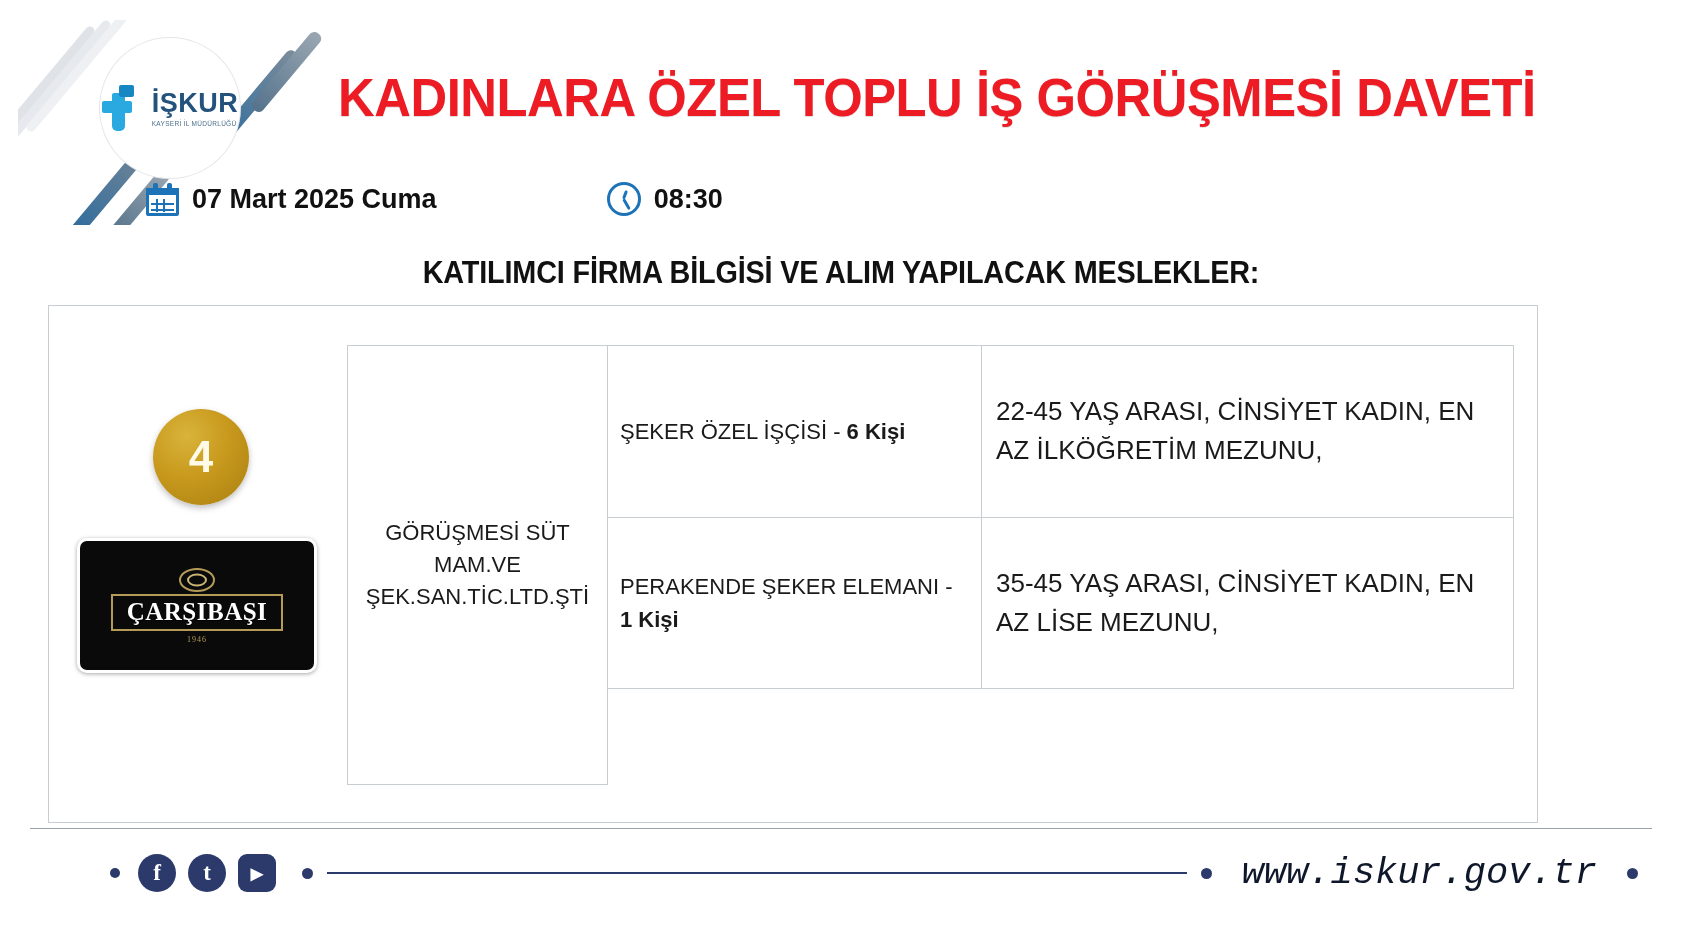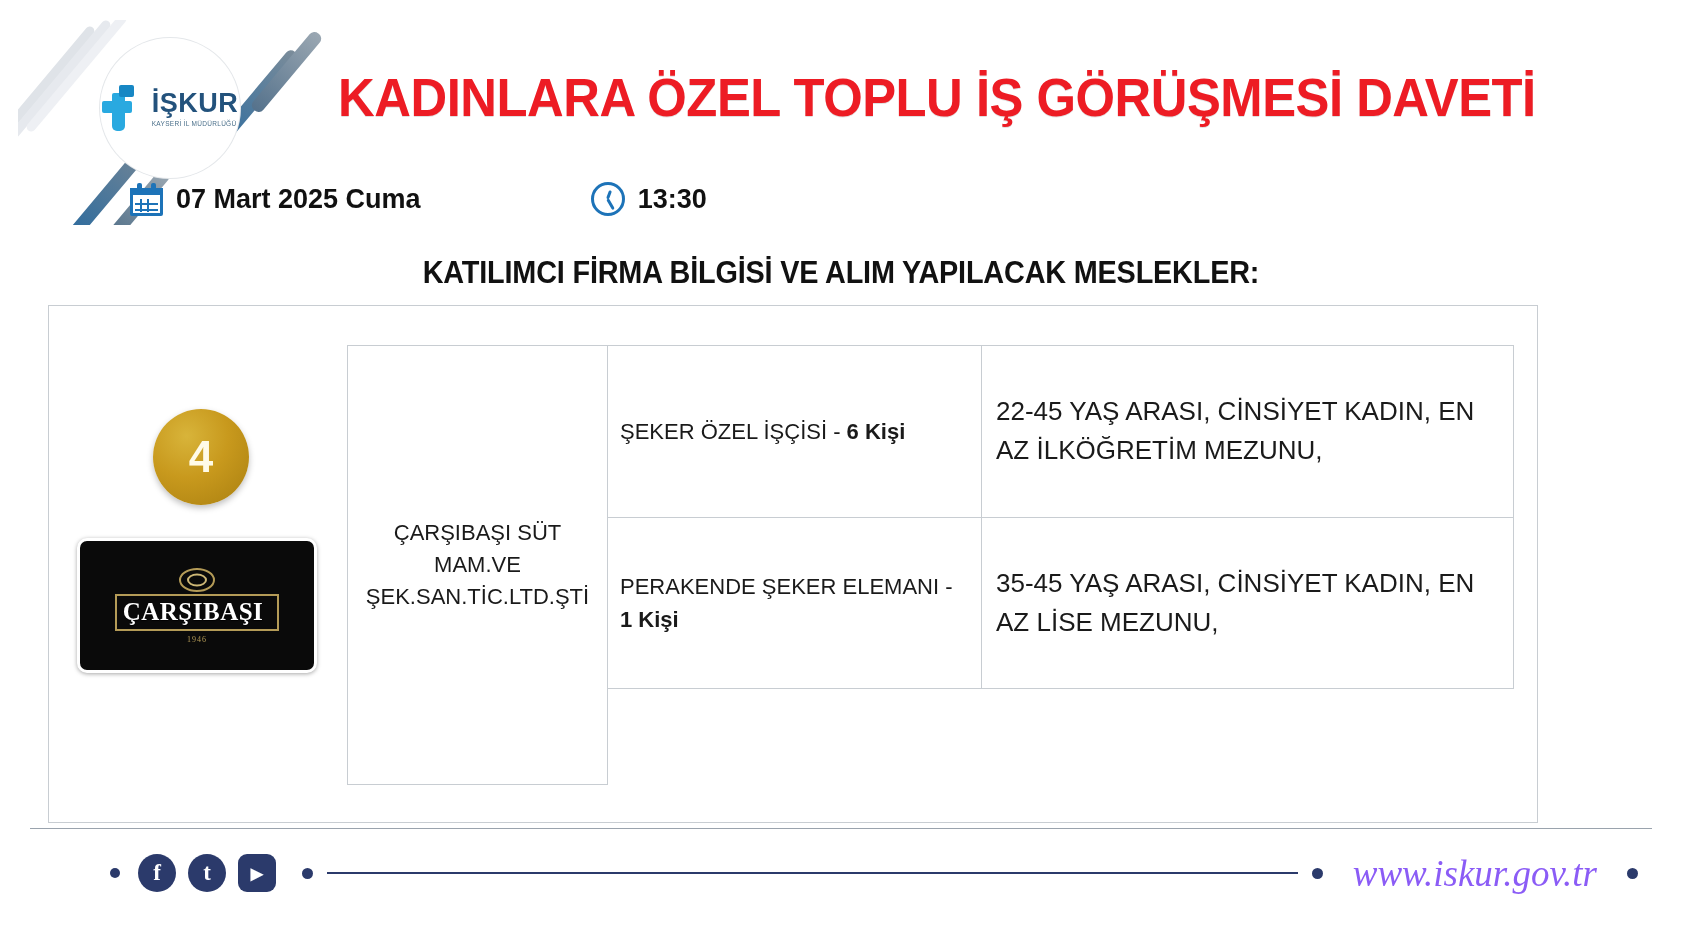--- a/index.html
+++ b/index.html
@@ -55,21 +55,21 @@
     font-size: 54px; font-weight: bold;
     letter-spacing: -0.5px;
     transform: scaleX(0.94);
     transform-origin: center;
     white-space: nowrap;
     text-shadow: 0 1px 0 rgba(0,0,0,.12);
   }
 
   
   .info-row {
-    position: absolute; left: 130px; top: 182px; width: 1420px;
+    position: absolute; left: 146px; top: 182px; width: 1420px;
     display: flex; align-items: center;
   }
   .info-item { display: flex; align-items: center; gap: 13px; }
   .info-item .txt { font-size: 27px; font-weight: bold; color: #111; white-space: nowrap; }
   .gap-a { width: 170px; } .gap-b { width: 56px; }
 
   .cal-icon { width: 33px; height: 33px; position: relative; }
   .cal-icon .body { position: absolute; inset: 5px 0 0 0; border: 3px solid #1d73b8; background: #fff; border-radius: 2px; }
   .cal-icon .hdr  { position: absolute; left: 0; top: 5px; width: 33px; height: 7px; background: #1d73b8; }
   .cal-icon .p1, .cal-icon .p2 { position: absolute; top: 0; width: 5px; height: 9px; background: #1d73b8; border-radius: 2px; }
@@ -125,21 +125,21 @@
   }
   .rosette { width: 42px; height: 26px; margin-bottom: 1px; position: relative; }
   .rosette .ring {
     position: absolute; left: 50%; top: 50%; transform: translate(-50%,-50%);
     width: 36px; height: 24px; border-radius: 50%;
     border: 2px solid #b49b57;
   }
   .rosette .ring.i { width: 20px; height: 13px; border-color: #cdb776; }
   .logo-word {
     border: 2px solid #b49b57;
-    padding: 2px 14px 3px 6px;
+    padding: 2px 14px 3px 14px;
     color: #ffffff;
     font-family: "Liberation Serif", serif;
     font-size: 25px; font-weight: bold; letter-spacing: .5px;
     text-shadow: 0 1px 1px #000;
   }
   .logo-year { color: #b49b57; font-size: 8px; letter-spacing: 1px; margin-top: 4px; font-family: "Liberation Serif", serif; }
 
   
   table.jobs {
     position: absolute; left: 347px; top: 345px;
@@ -161,21 +161,21 @@
     display: flex; align-items: center;
   }
   .social { display: flex; align-items: center; gap: 12px; margin-left: 80px; }
   .sdot { width: 10px; height: 10px; border-radius: 50%; background: #2b3a6b; margin-right: 6px; }
   .sic { width: 38px; height: 38px; border-radius: 50%; background: #2b3a6b; color: #fff;
          display: flex; align-items: center; justify-content: center; font-size: 23px; font-weight: bold; font-family: "Liberation Serif", serif; }
   .sic.yt { border-radius: 9px; font-size: 16px; }
   .handle { font-family: "Liberation Serif", serif; font-style: italic; font-size: 38px; color: #2b3a6b; margin-left: 18px; }
   .dot-sep { width: 11px; height: 11px; border-radius: 50%; background: #2b3a6b; margin: 0 14px; }
   .rule { flex: 1; height: 2px; background: #2b3a6b; }
-  .website { font-family: Liberation Serif, serif; font-style: italic; font-size: 37px; color: #8b5cf6; margin: 12px 16px; white-space: nowrap; }
+  .website { font-family: Liberation Mono, monospace; font-style: italic; font-size: 37px; color: #0f172a; margin: 12px 16px; white-space: nowrap; }
 </style>
 </head>
 <body>
 
 <div class="poster">
 
   <div class="deco">
     <i class="r1"></i>
       <i class="r2"></i>
       <i class="r3"></i>
@@ -213,21 +213,21 @@
       <span class="txt">07 Mart 2025 Cuma</span>
     </div>
 
     <div class="gap-a"></div>
 
     <div class="info-item">
       <span class="clock-icon">
         <span class="h"></span>
           <span class="m"></span>
       </span>
-      <span class="txt">13:30</span>
+      <span class="txt">08:30</span>
     </div>
 
     <div class="gap-b"></div>
 
   </div>
 
   <div class="subtitle">KATILIMCI FİRMA BİLGİSİ VE ALIM YAPILACAK MESLEKLER:</div>
 
   <div class="card"></div>
 
@@ -239,21 +239,21 @@
         <span class="ring i"></span>
     </span>
     <span class="logo-word">ÇARŞIBAŞI</span>
     <span class="logo-year">1946</span>
   </div>
 
   <table class="jobs">
     <tbody>
         <tr>
       <td class="firm" rowspan="3">
-        <div>ÇARŞIBAŞI SÜT</div>
+        <div>GÖRÜŞMESİ SÜT</div>
         <div>MAM.VE</div>
         <div>ŞEK.SAN.TİC.LTD.ŞTİ</div>
       </td>
       <td class="role">
         <span>ŞEKER ÖZEL İŞÇİSİ - </span><b>6 Kişi</b>
       </td>
       <td class="req"> 22-45 YAŞ ARASI, CİNSİYET KADIN, EN AZ İLKÖĞRETİM MEZUNU,</td>
     </tr>
     <tr>
       <td class="role">

